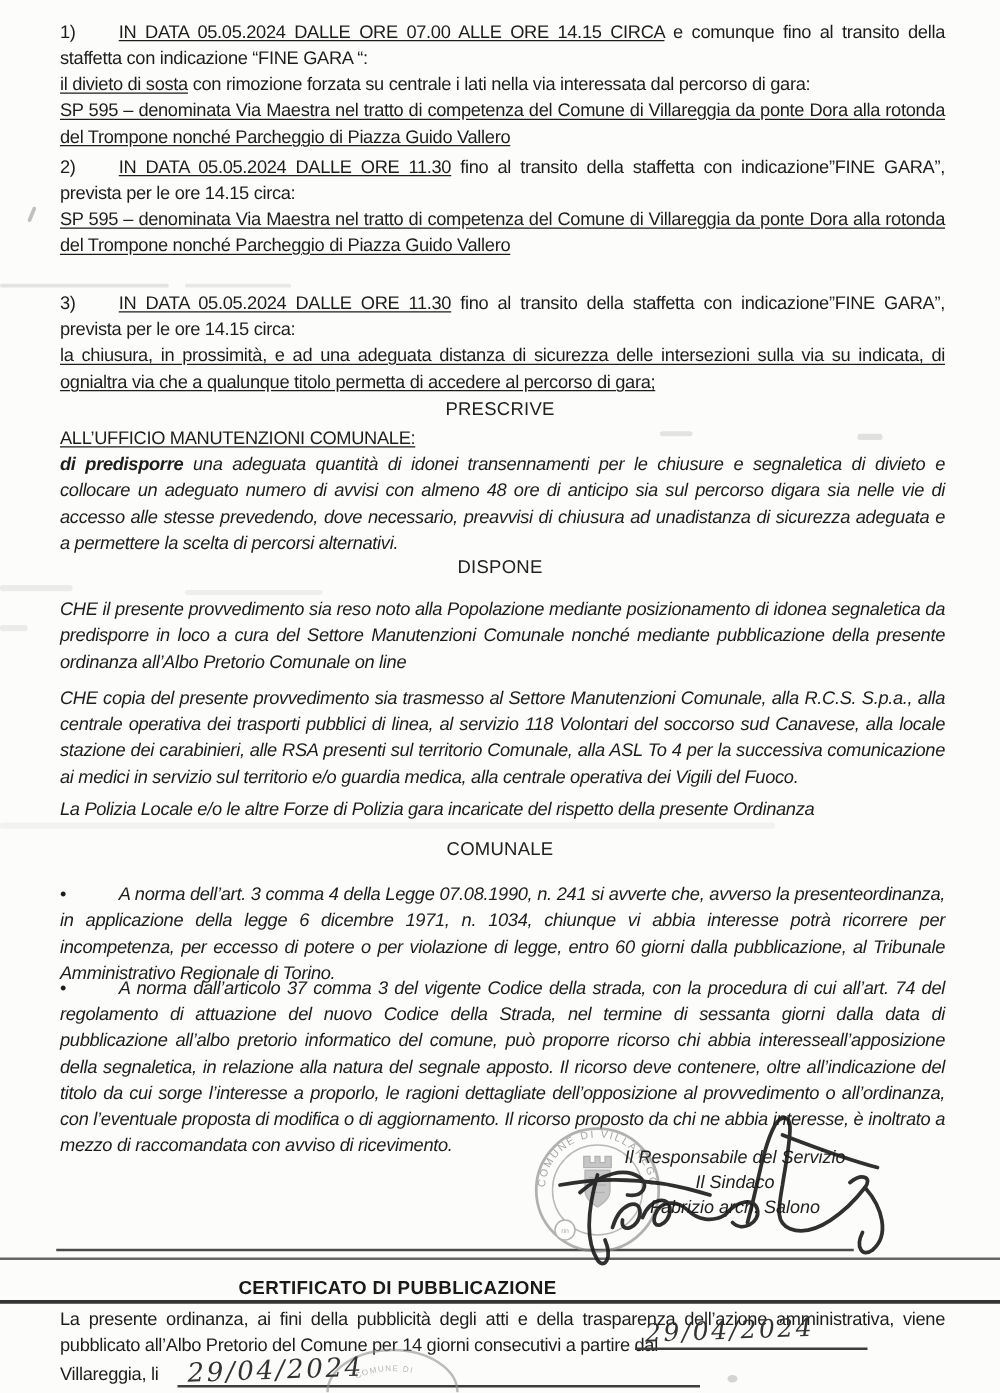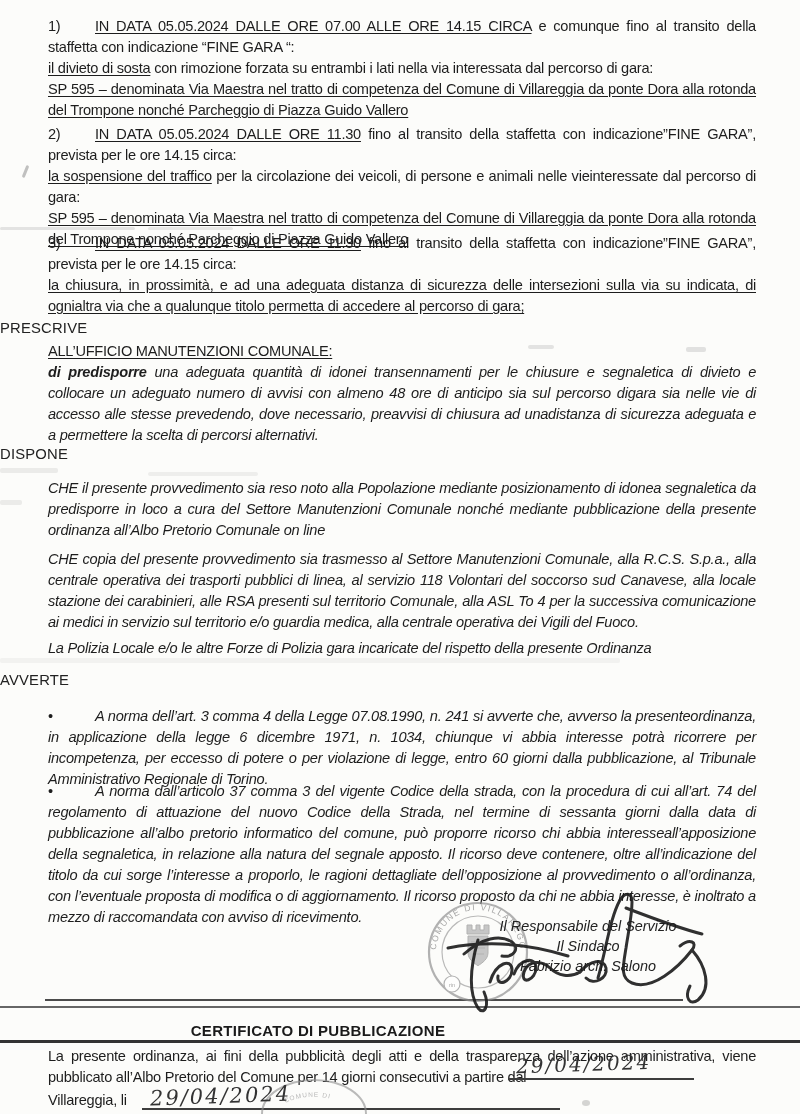--- a/index.html
+++ b/index.html
@@ -14,21 +14,21 @@
   .blk{
     position:absolute;left:48px;width:708px;
     font-size:14.6px;line-height:21px;letter-spacing:-0.25px;
     text-align:justify;
   }
   .num{display:inline-block;width:47px;}
   .u{text-decoration:underline;text-underline-offset:2px;}
   .it{font-style:italic;}
   .lead{font-style:italic;font-weight:bold;margin-top:42px;}
   .heading{
-    position:absolute;left:0;width:800px;text-align:left;
+    position:absolute;left:0;width:800px;text-align:center;
     font-size:14.8px;letter-spacing:.2px;color:#222;
   }
   .sigtext{
     position:absolute;left:468px;top:916px;width:240px;
     font-style:italic;font-size:14.4px;line-height:20px;
     text-align:center;color:#222;z-index:3;
   }
   .rule{position:absolute;background:#4b4b4b;}
   .hand{
     position:absolute;
@@ -45,45 +45,44 @@
   .stamp-svg{z-index:2;}
   .sig-svg{z-index:5;}
 </style>
 </head>
 <body>
 
 <div class="page">
 
   <div class="blk" style="top:16px">
     <p><span class="num">1)</span><span class="u">IN DATA 05.05.2024 DALLE ORE 07.00  ALLE ORE 14.15 CIRCA</span><span> e comunque fino al transito della staffetta con indicazione “FINE GARA “:</span></p>
-    <p><span class="u">il divieto di sosta</span><span> con rimozione forzata su entrambi i lati nella via interessata dal percorso di gara:</span></p>
+    <p><span class="u">il divieto di sosta</span><span> con rimozione forzata su centrale i lati nella via interessata dal percorso di gara:</span></p>
     <p class="u">SP 595 – denominata Via Maestra nel tratto di competenza del Comune di Villareggia da ponte Dora alla rotonda del Trompone nonché  Parcheggio di Piazza Guido Vallero</p>
   </div>
 
   <div class="blk" style="top:124px">
     <p><span class="num">2)</span><span class="u">IN DATA 05.05.2024 DALLE ORE 11.30</span><span> fino al transito della staffetta con indicazione”FINE GARA”, prevista per le ore 14.15 circa:</span></p>
-    <p><span class="u">la sospensione del traffico</span><span> per la circolazione dei veicoli, di persone e animali nelle vieinteressate dal percorso di gara:</span></p>
     <p class="u">SP 595 – denominata Via Maestra nel tratto di competenza del Comune di Villareggia da ponte Dora alla rotonda del Trompone nonché Parcheggio di Piazza Guido Vallero</p>
   </div>
 
   <div class="blk" style="top:233px">
     <p><span class="num">3)</span><span class="u">IN DATA 05.05.2024 DALLE ORE 11.30</span><span> fino al transito della staffetta con indicazione”FINE GARA”, prevista per le ore 14.15 circa:</span></p>
     <p><span class="u">la chiusura, in prossimità, e ad una adeguata distanza di sicurezza delle intersezioni sulla via su indicata, di ognialtra via che a qualunque titolo permetta di accedere al percorso di gara;</span></p>
   </div>
 
   <div class="heading" style="top:320px">PRESCRIVE</div>
   <div class="blk" style="top:341px"><span class="u">ALL’UFFICIO MANUTENZIONI COMUNALE:</span></div>
   <div class="blk it" style="top:362px"><span class="lead">di predisporre</span><span> una adeguata quantità di idonei transennamenti per le chiusure e segnaletica di divieto e collocare un adeguato numero di avvisi con almeno 48 ore di anticipo sia sul percorso digara sia nelle vie di accesso alle stesse prevedendo, dove necessario, preavvisi di chiusura ad unadistanza di sicurezza adeguata e a permettere la scelta di percorsi alternativi.</span></div>
 
   <div class="heading" style="top:446px">DISPONE</div>
   <div class="blk it" style="top:478px">CHE il presente provvedimento sia reso noto alla Popolazione mediante posizionamento di idonea segnaletica da predisporre in loco a cura del Settore Manutenzioni Comunale nonché mediante pubblicazione della presente ordinanza all’Albo Pretorio Comunale on line</div>
   <div class="blk it" style="top:549px">CHE copia del presente provvedimento sia trasmesso al Settore Manutenzioni Comunale, alla R.C.S. S.p.a., alla centrale operativa dei trasporti pubblici di linea, al servizio 118 Volontari del soccorso sud Canavese, alla locale stazione dei carabinieri, alle RSA presenti sul territorio Comunale, alla ASL To 4 per la successiva comunicazione ai medici in servizio sul territorio e/o guardia medica, alla centrale operativa dei Vigili del Fuoco.</div>
   <div class="blk it" style="top:638px">La Polizia Locale e/o le altre Forze di Polizia gara incaricate del rispetto della presente Ordinanza</div>
 
-  <div class="heading" style="top:672px">AVVERTE</div>
+  <div class="heading" style="top:672px">COMUNALE</div>
   <div class="blk it" style="top:706px">
     <p><span class="num" style="font-style:normal">•</span><span>A norma dell’art. 3 comma 4 della Legge 07.08.1990, n. 241 si avverte che, avverso la presenteordinanza, in applicazione della legge 6 dicembre 1971, n. 1034, chiunque vi abbia interesse potrà ricorrere per incompetenza, per eccesso di potere o per violazione di legge, entro 60 giorni dalla pubblicazione, al Tribunale Amministrativo Regionale di Torino.</span></p>
   </div>
   <div class="blk it" style="top:781px">
     <p><span class="num" style="font-style:normal">•</span><span>A norma dall’articolo 37 comma 3 del vigente Codice della strada, con la procedura di cui all’art. 74 del regolamento di attuazione del nuovo Codice della Strada, nel termine di sessanta giorni dalla data di pubblicazione all’albo pretorio informatico del comune, può proporre ricorso chi abbia interesseall’apposizione della segnaletica, in relazione alla natura del segnale apposto. Il ricorso deve contenere, oltre all’indicazione del titolo da cui sorge l’interesse a proporlo, le ragioni dettagliate dell’opposizione al provvedimento o all’ordinanza, con l’eventuale proposta di modifica o di aggiornamento. Il ricorso proposto da chi ne abbia interesse, è inoltrato a mezzo di raccomandata con avviso di ricevimento.</span></p>
   </div>
 
   <div class="sigtext">
     <p>Il Responsabile del Servizio</p>
     <p>Il Sindaco</p>

